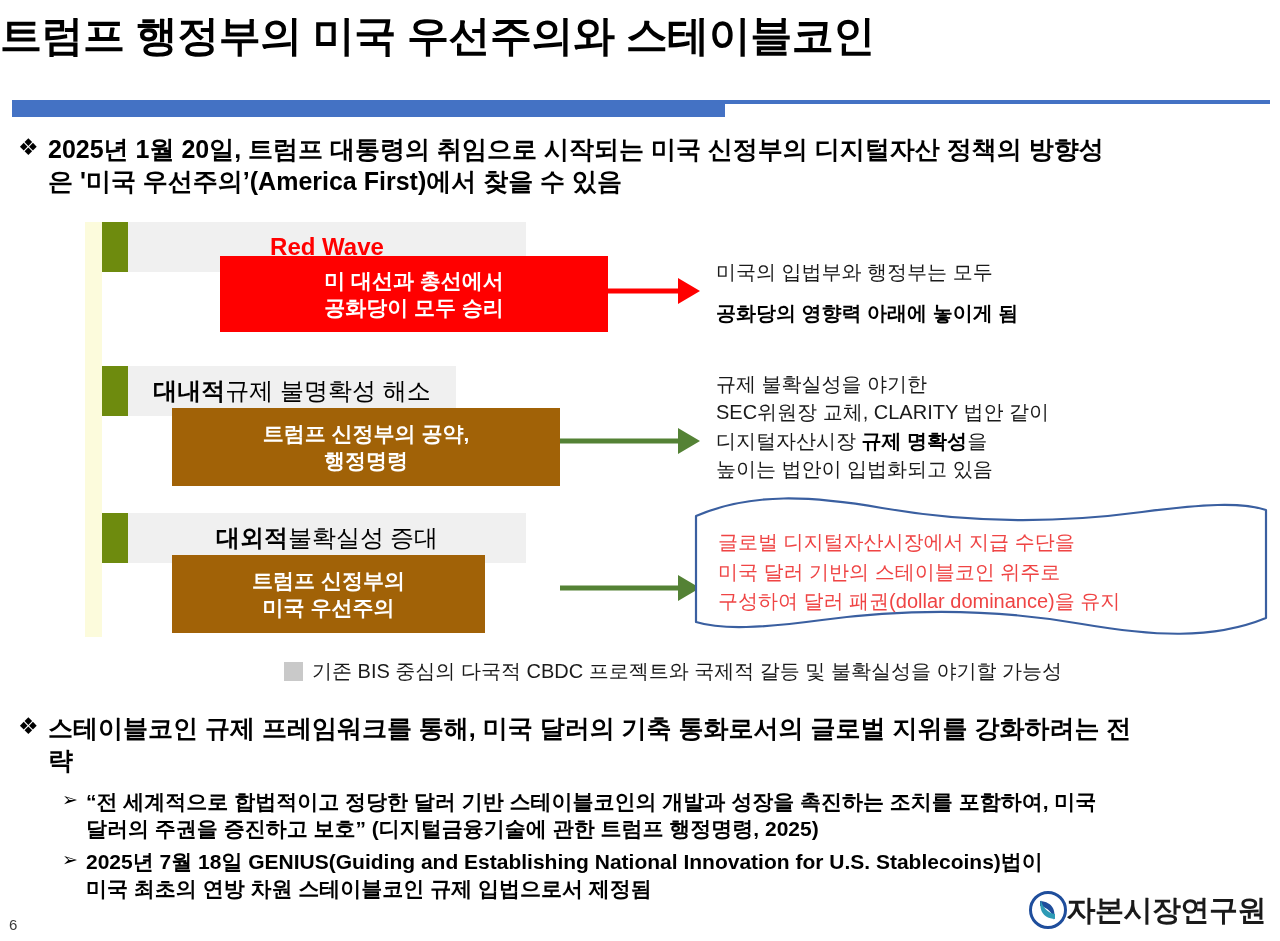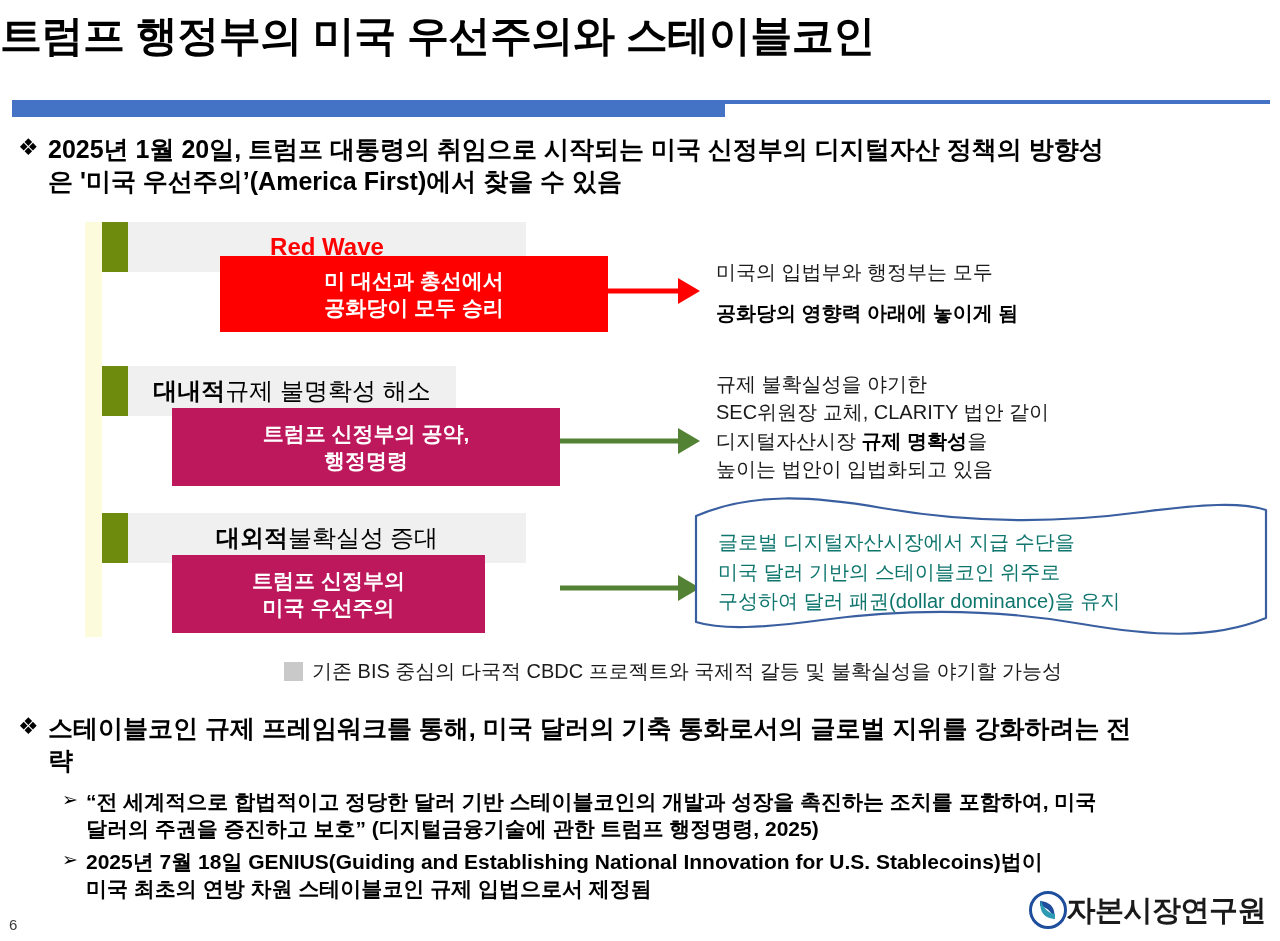--- a/index.html
+++ b/index.html
@@ -119,21 +119,21 @@
     flex-direction: column;
     align-items: center;
     justify-content: center;
     color: #ffffff;
     font-size: 21px;
     font-weight: bold;
     line-height: 1.3;
     text-align: center;
   }
   .body-box.red   { background: #FF0000; }
-  .body-box.green { background: #be185d; }
+  .body-box.green { background: #a16207; }
 
   
   .arrow { position: absolute; }
   .arrow .shaft {
     position: absolute;
     left: 0;
     top: 50%;
     transform: translateY(-50%);
     height: 5px;
   }
@@ -163,21 +163,21 @@
   
   .wave-box { position: absolute; }
   .wave-box svg { position: absolute; left:0; top:0; }
   .wave-box .wave-inner {
     position: absolute;
     left: 26px;
     top: 34px;
     width: 520px;
     font-size: 20px;
     line-height: 1.48;
-    color: #0f766e;
+    color: #ef4444;
   }
 
   
   .footnote {
     position: absolute;
     display: flex;
     align-items: center;
     font-size: 20px;
     color: #1a1a1a;
   }

